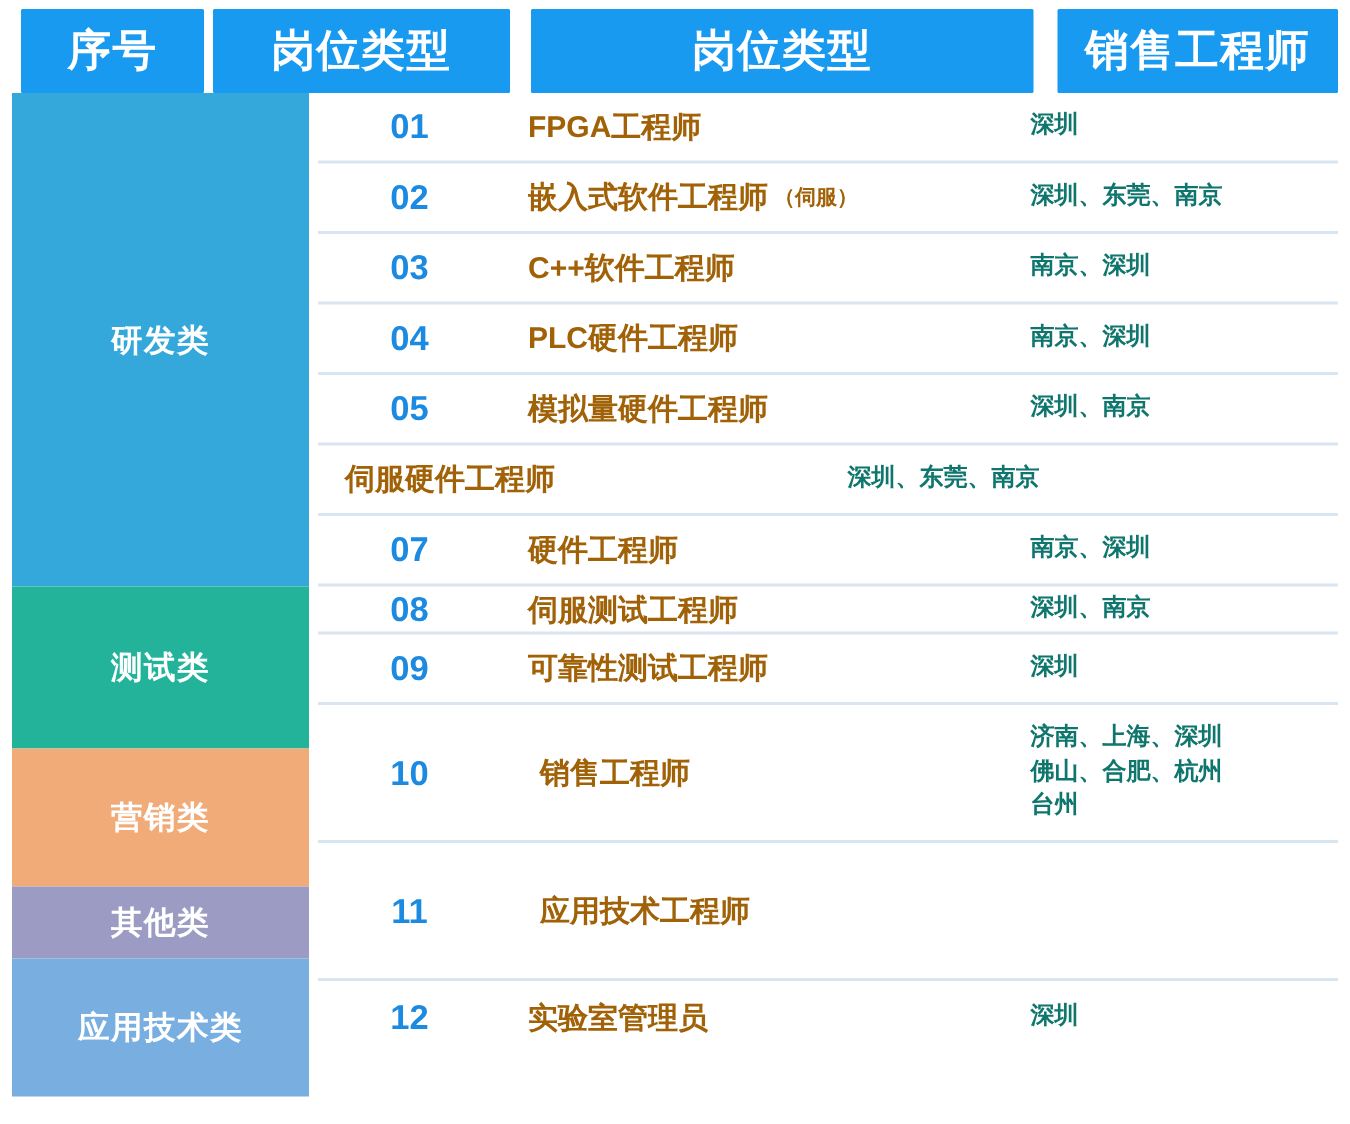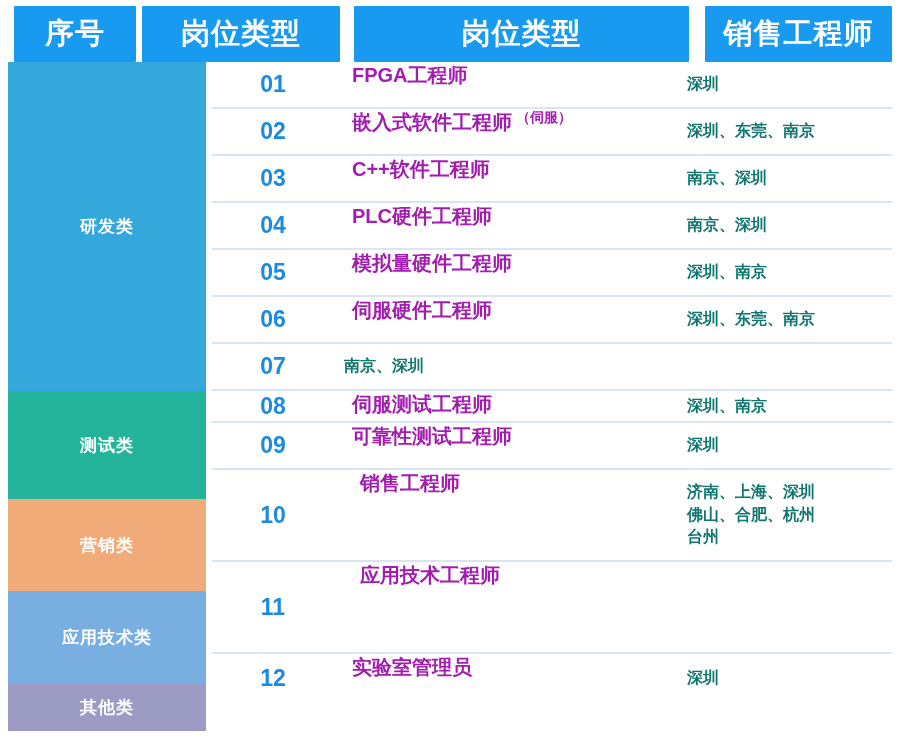--- a/index.html
+++ b/index.html
@@ -50,21 +50,21 @@
     box-sizing: border-box;
     height: 687px;
   }
   .col-type {
     width: 198px;
     display: flex;
     flex-direction: column;
   }
   .type-cell {
     color: #ffffff;
-    font-size: 17px;
+    font-size: 21px;
     font-weight: bold;
     display: flex;
     align-items: center;
     justify-content: center;
     letter-spacing: 1px;
     box-sizing: border-box;
   }
   .col-rows {
     flex: 1;
     display: flex;
@@ -82,24 +82,25 @@
     width: 122px;
     color: #1b8ae0;
     font-size: 23px;
     font-weight: bold;
     display: flex;
     align-items: center;
     justify-content: center;
   }
   .c-name {
     width: 343px;
-    color: #a21caf;
+    color: #a16207;
     font-size: 20px;
     font-weight: bold;
     display: flex;
+    align-items: center;
     padding-left: 18px;
     box-sizing: border-box;
   }
   .c-name .sub {
     font-size: 14px;
     font-weight: bold;
     margin-left: 4px;
   }
   .c-loc {
     flex: 1;
@@ -125,22 +126,22 @@
     <div class="hcell h-type">岗位类型</div>
     <div class="hcell h-name">岗位类型</div>
     <div class="hcell h-loc">销售工程师</div>
   </div>
 
   <div class="body-area">
     <div class="col-type" id="type-column">
         <div class="type-cell" style="height: 329px; background: rgb(52, 168, 219);">研发类</div>
         <div class="type-cell" style="height: 108px; background: rgb(34, 179, 154);">测试类</div>
         <div class="type-cell" style="height: 92px; background: rgb(240, 171, 121);">营销类</div>
+        <div class="type-cell" style="height: 48px; background: rgb(155, 155, 196);">其他类</div>
         <div class="type-cell" style="height: 92px; background: rgb(120, 174, 224);">应用技术类</div>
-        <div class="type-cell" style="height: 48px; background: rgb(155, 155, 196);">其他类</div>
       </div>
     <div class="col-rows" id="rows-column">
         <div class="row" style="height: 47px;">
           <div class="c-no">01</div>
           <div class="c-name">
             <span>FPGA工程师</span>
           </div>
           <div class="c-loc">深圳</div>
         </div>
         <div class="row" style="height: 47px;">
@@ -166,28 +167,30 @@
           <div class="c-loc">南京、深圳</div>
         </div>
         <div class="row" style="height: 47px;">
           <div class="c-no">05</div>
           <div class="c-name">
             <span>模拟量硬件工程师</span>
           </div>
           <div class="c-loc">深圳、南京</div>
         </div>
         <div class="row" style="height: 47px;">
-          <div class="c-no">06</div>
           <div class="c-name">
             <span>伺服硬件工程师</span>
           </div>
           <div class="c-loc">深圳、东莞、南京</div>
         </div>
         <div class="row" style="height: 47px;">
           <div class="c-no">07</div>
+          <div class="c-name">
+            <span>硬件工程师</span>
+          </div>
           <div class="c-loc">南京、深圳</div>
         </div>
         <div class="row" style="height: 32px;">
           <div class="c-no">08</div>
           <div class="c-name">
             <span>伺服测试工程师</span>
           </div>
           <div class="c-loc">深圳、南京</div>
         </div>
         <div class="row" style="height: 47px;">

